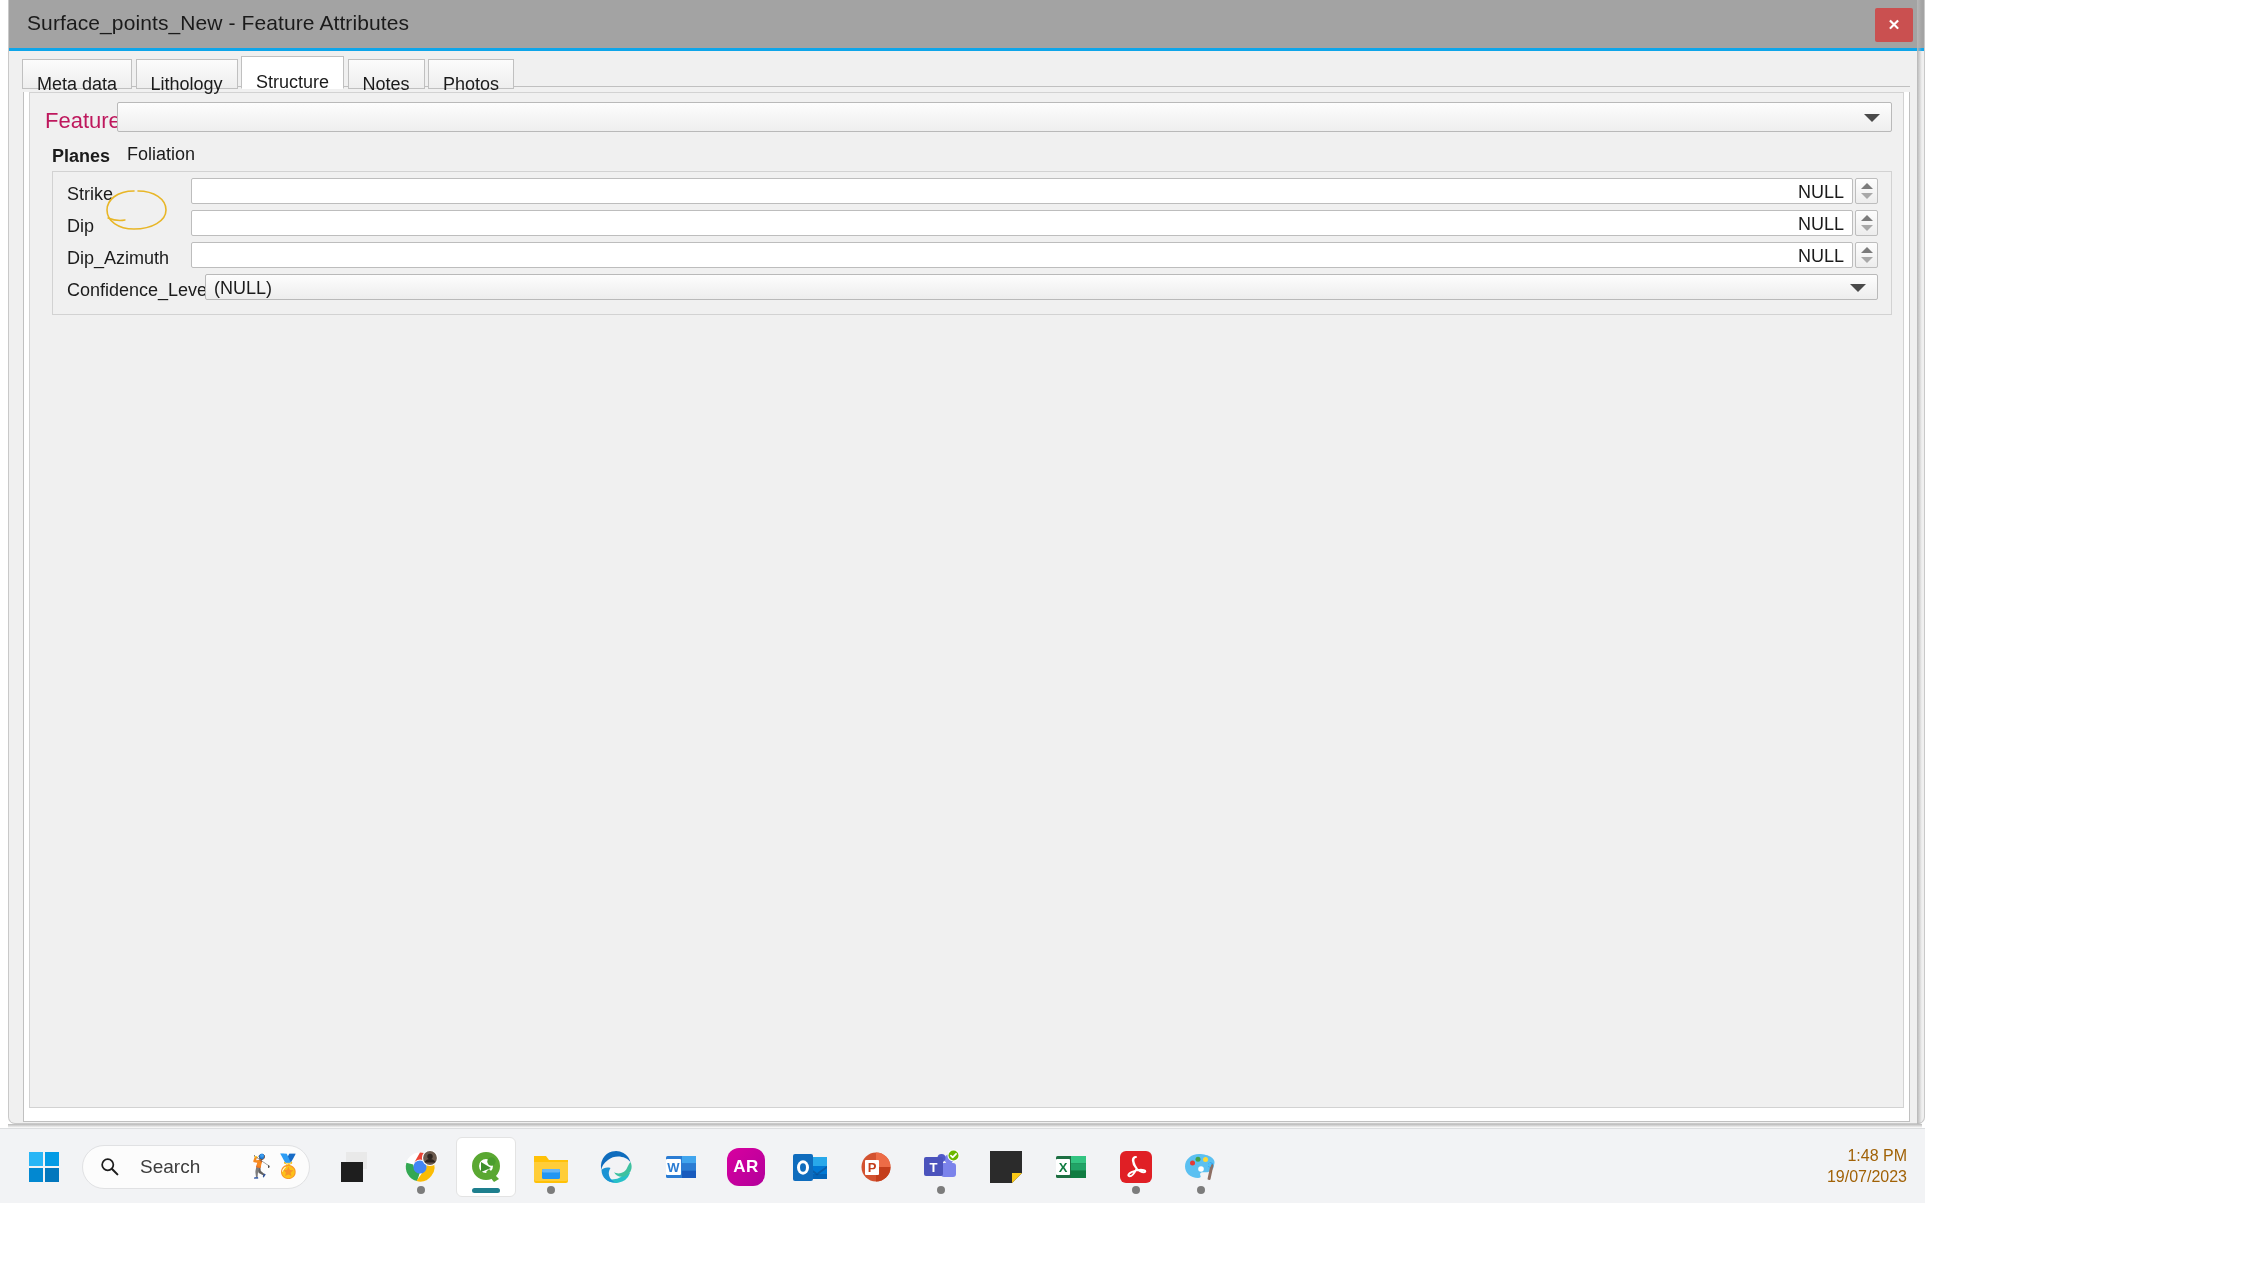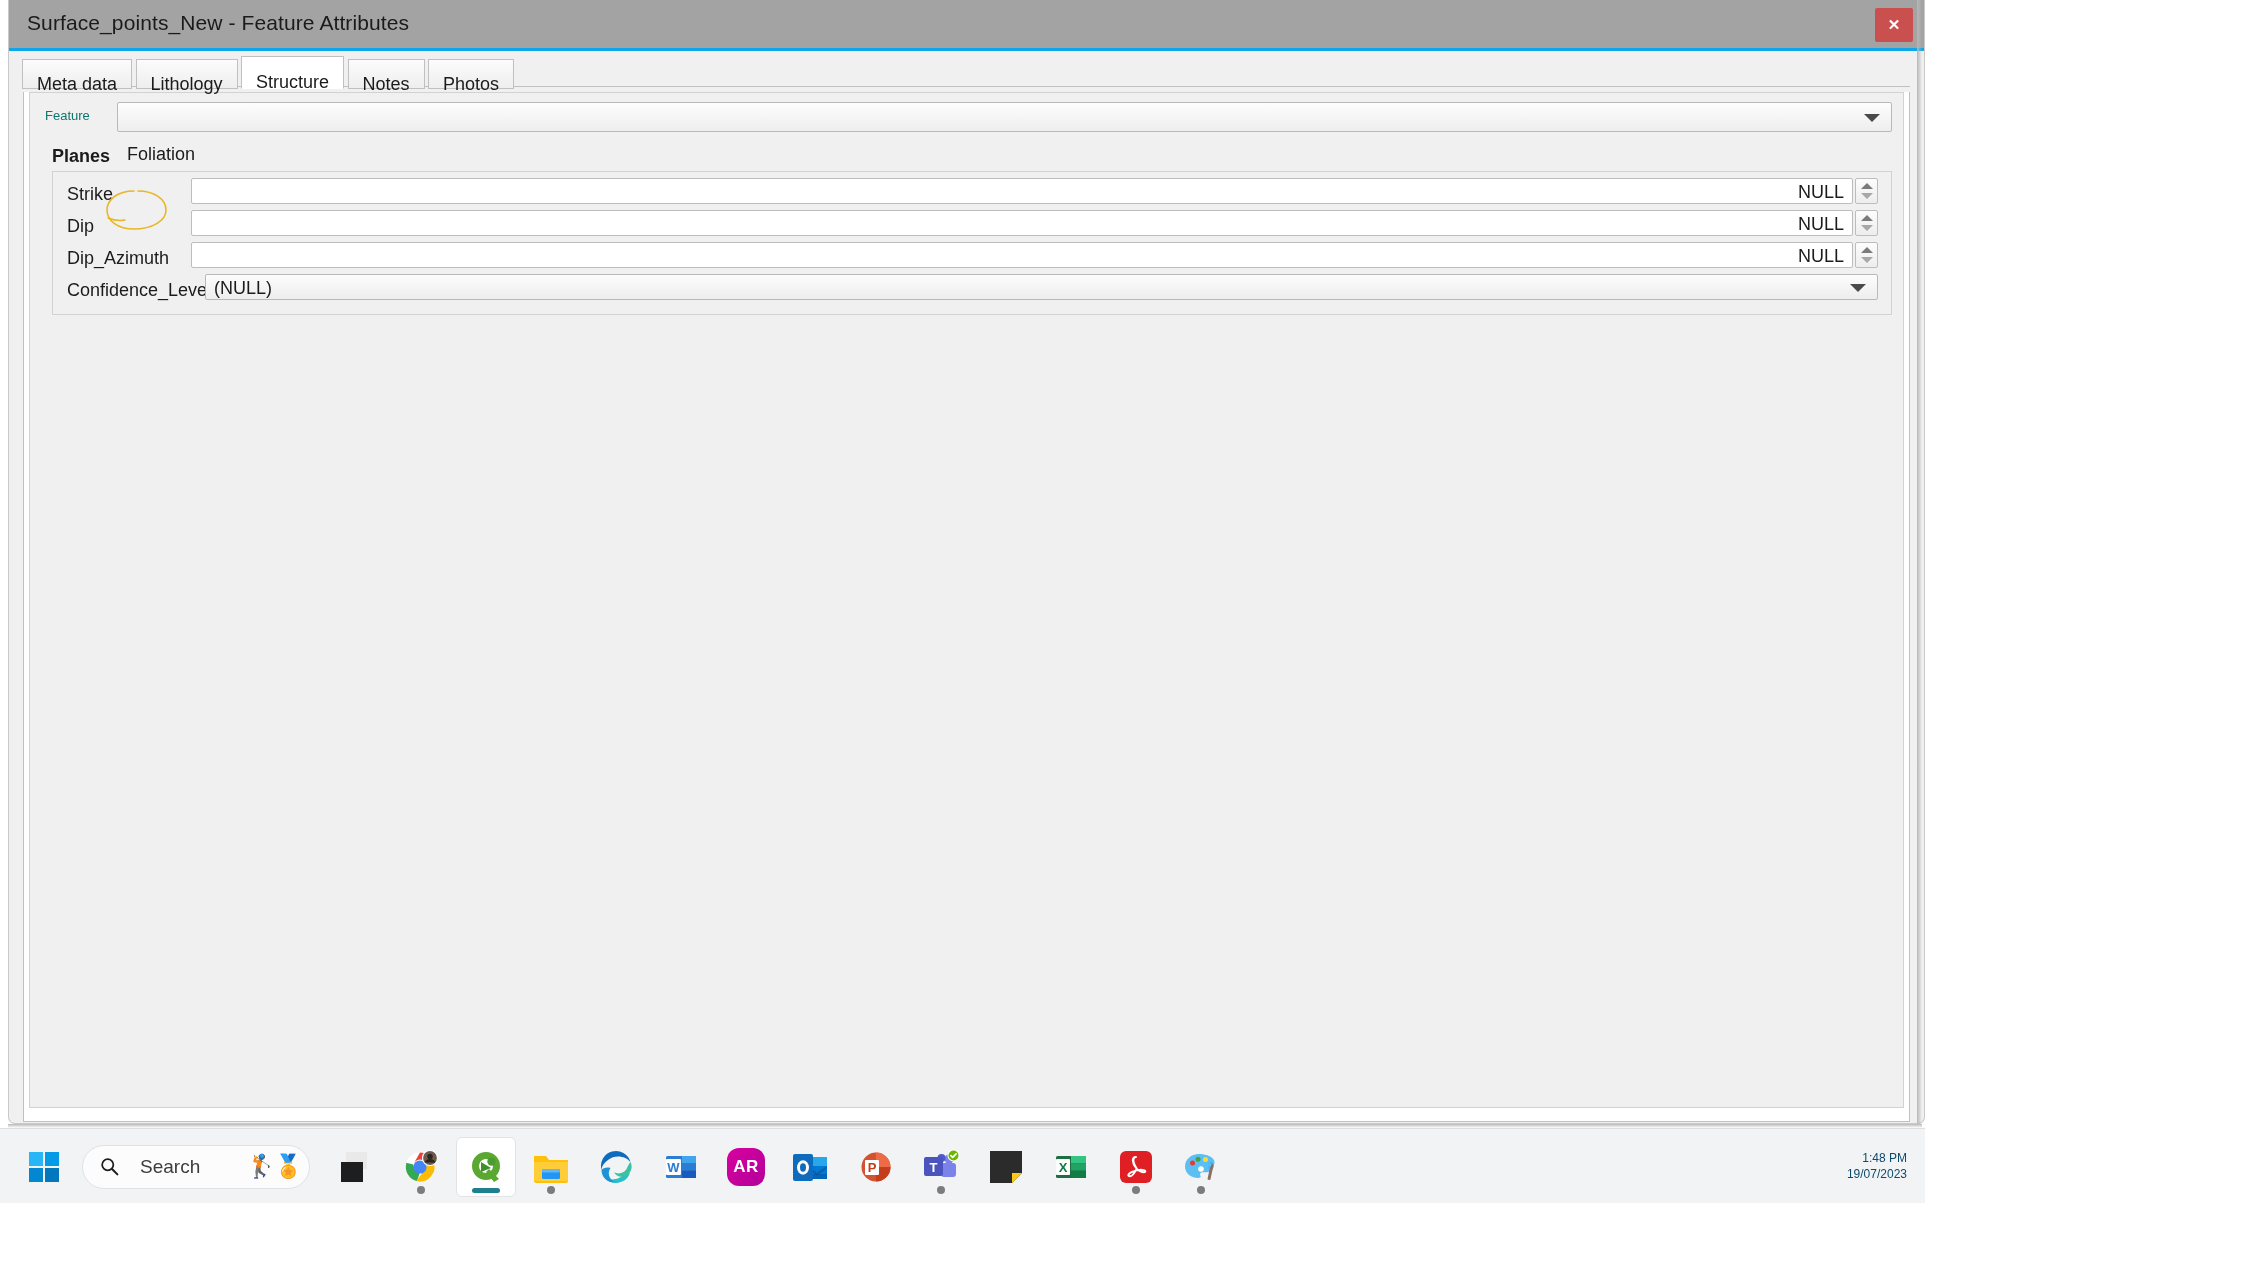--- a/index.html
+++ b/index.html
@@ -157,22 +157,22 @@
   
   #feature-row {
     position: relative;
     height: 34px;
     margin: 9px 11px 0 11px;
   }
   #feature-label {
     position: absolute;
     left: 4px;
     top: 6px;
-    font-size: 13px;
-    color: #0f766e;
+    font-size: 22px;
+    color: #be185d;
   }
   #feature-combo {
     position: absolute;
     left: 76px;
     right: 0;
     top: 0;
     height: 30px;
     background: linear-gradient(to bottom, #fdfdfd, #eeeeee);
     border: 1px solid #b9b9b9;
     border-radius: 2px;
@@ -451,22 +451,22 @@
     top: 0;
     height: 75px;
     display: flex;
     flex-direction: column;
     justify-content: center;
     align-items: flex-end;
     padding-right: 8px;
     cursor: pointer;
   }
   #clock-time, #clock-date {
-    font-size: 12px;
-    color: #0c4a6e;
+    font-size: 16px;
+    color: #a16207;
     line-height: 1.28;
   }
 
   
   .icon-sq {
     width: 38px; height: 38px;
     border-radius: 12px;
     display: flex; align-items: center; justify-content: center;
     color: #fff; font-weight: bold; font-size: 19px;
     font-family: "Liberation Sans", sans-serif;

